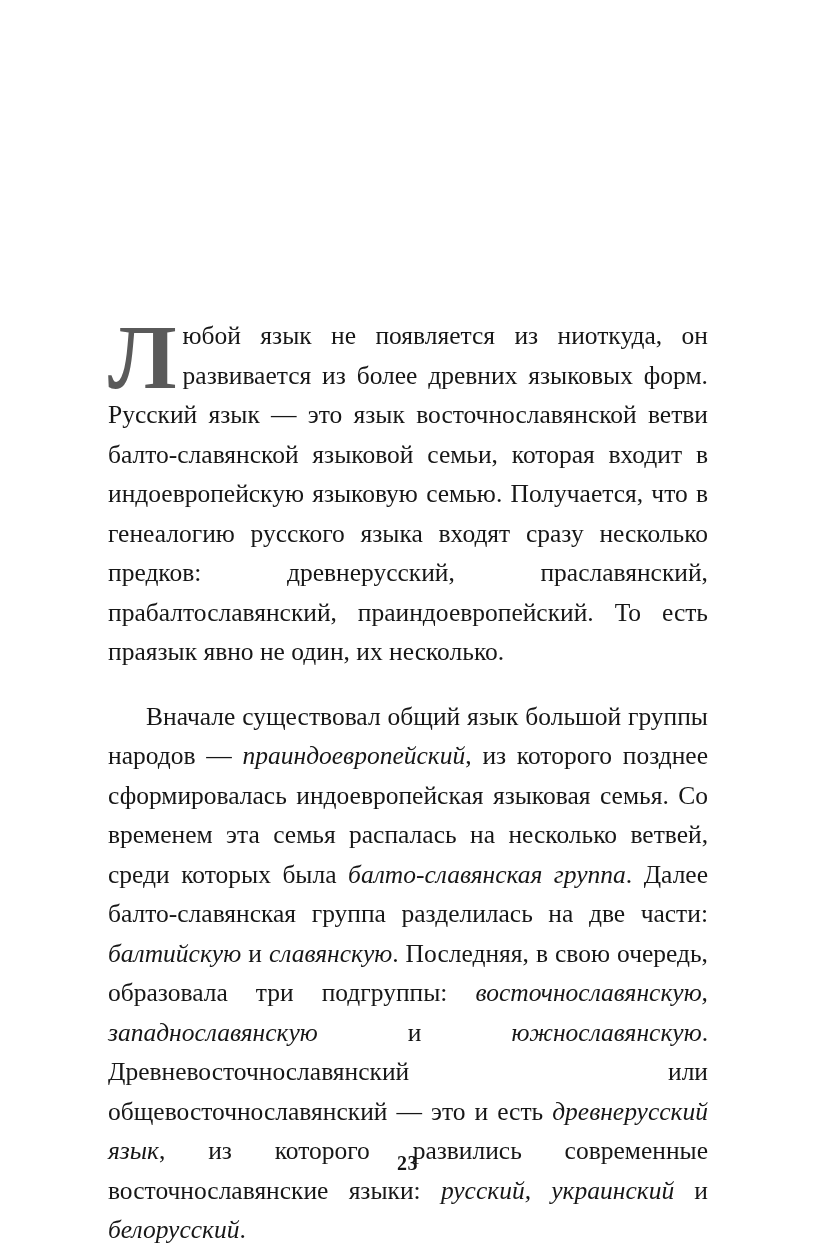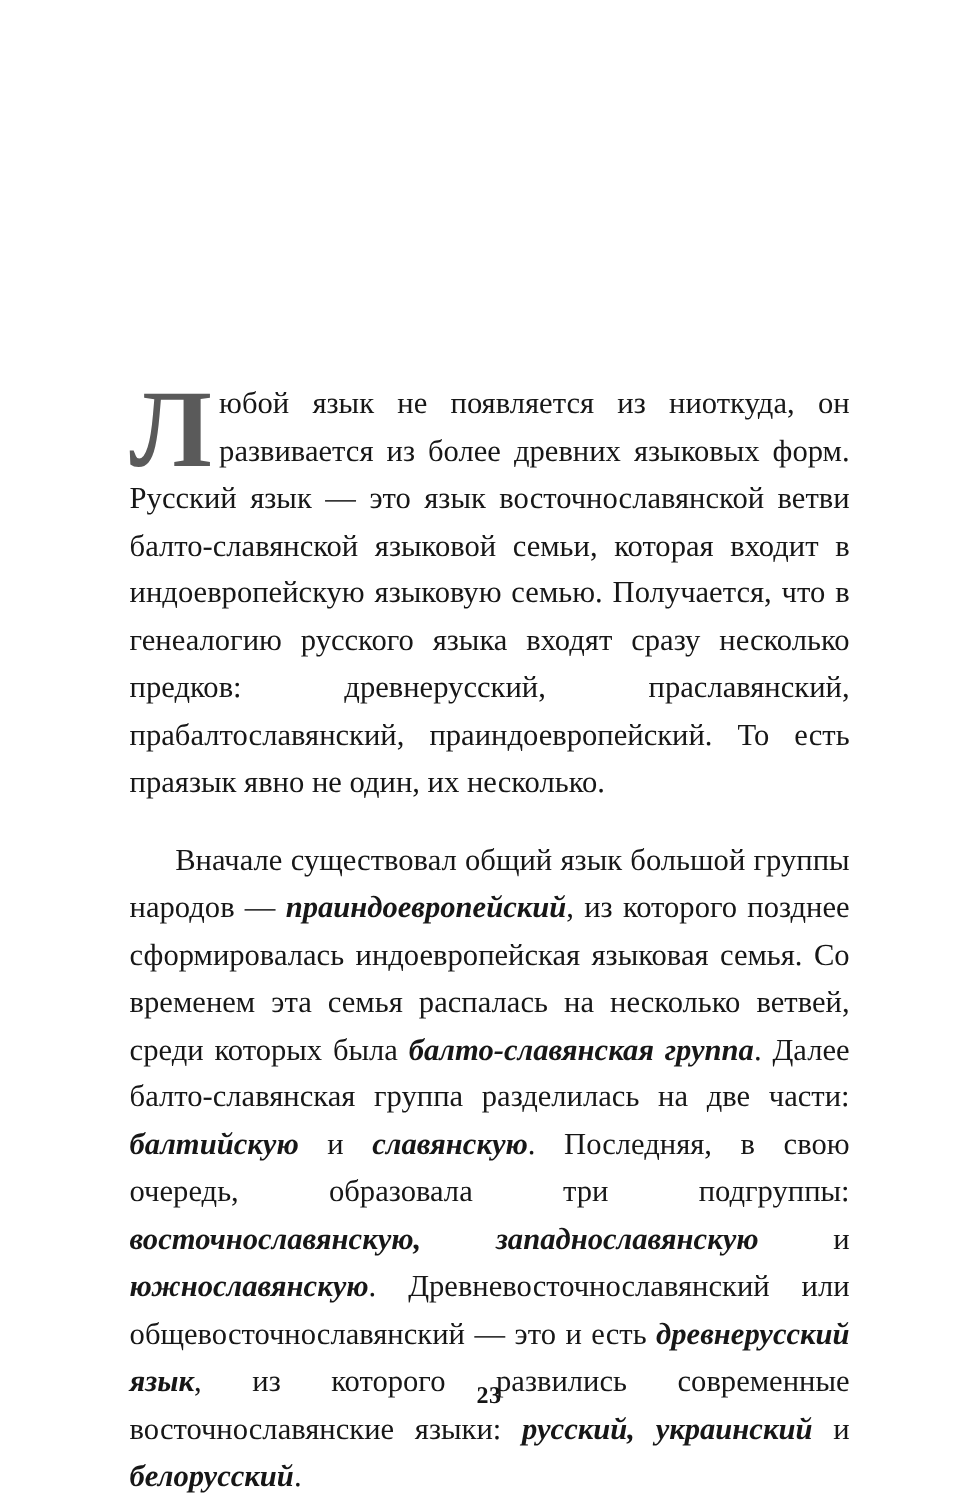--- a/index.html
+++ b/index.html
@@ -50,21 +50,20 @@
     font-size: 92px;
     line-height: 74px;
     font-weight: 700;
     color: #5a5a5a;
     margin: 4px 6px 0 0;
     padding: 0;
     letter-spacing: 0;
   }
   .ital {
     font-style: italic;
-    font-weight: bold;
   }
   .folio {
     position: absolute;
     left: 0;
     right: 0;
     top: 1152px;
     text-align: center;
     font-family: "Liberation Serif", "DejaVu Serif", serif;
     font-size: 20px;
     font-weight: 700;

